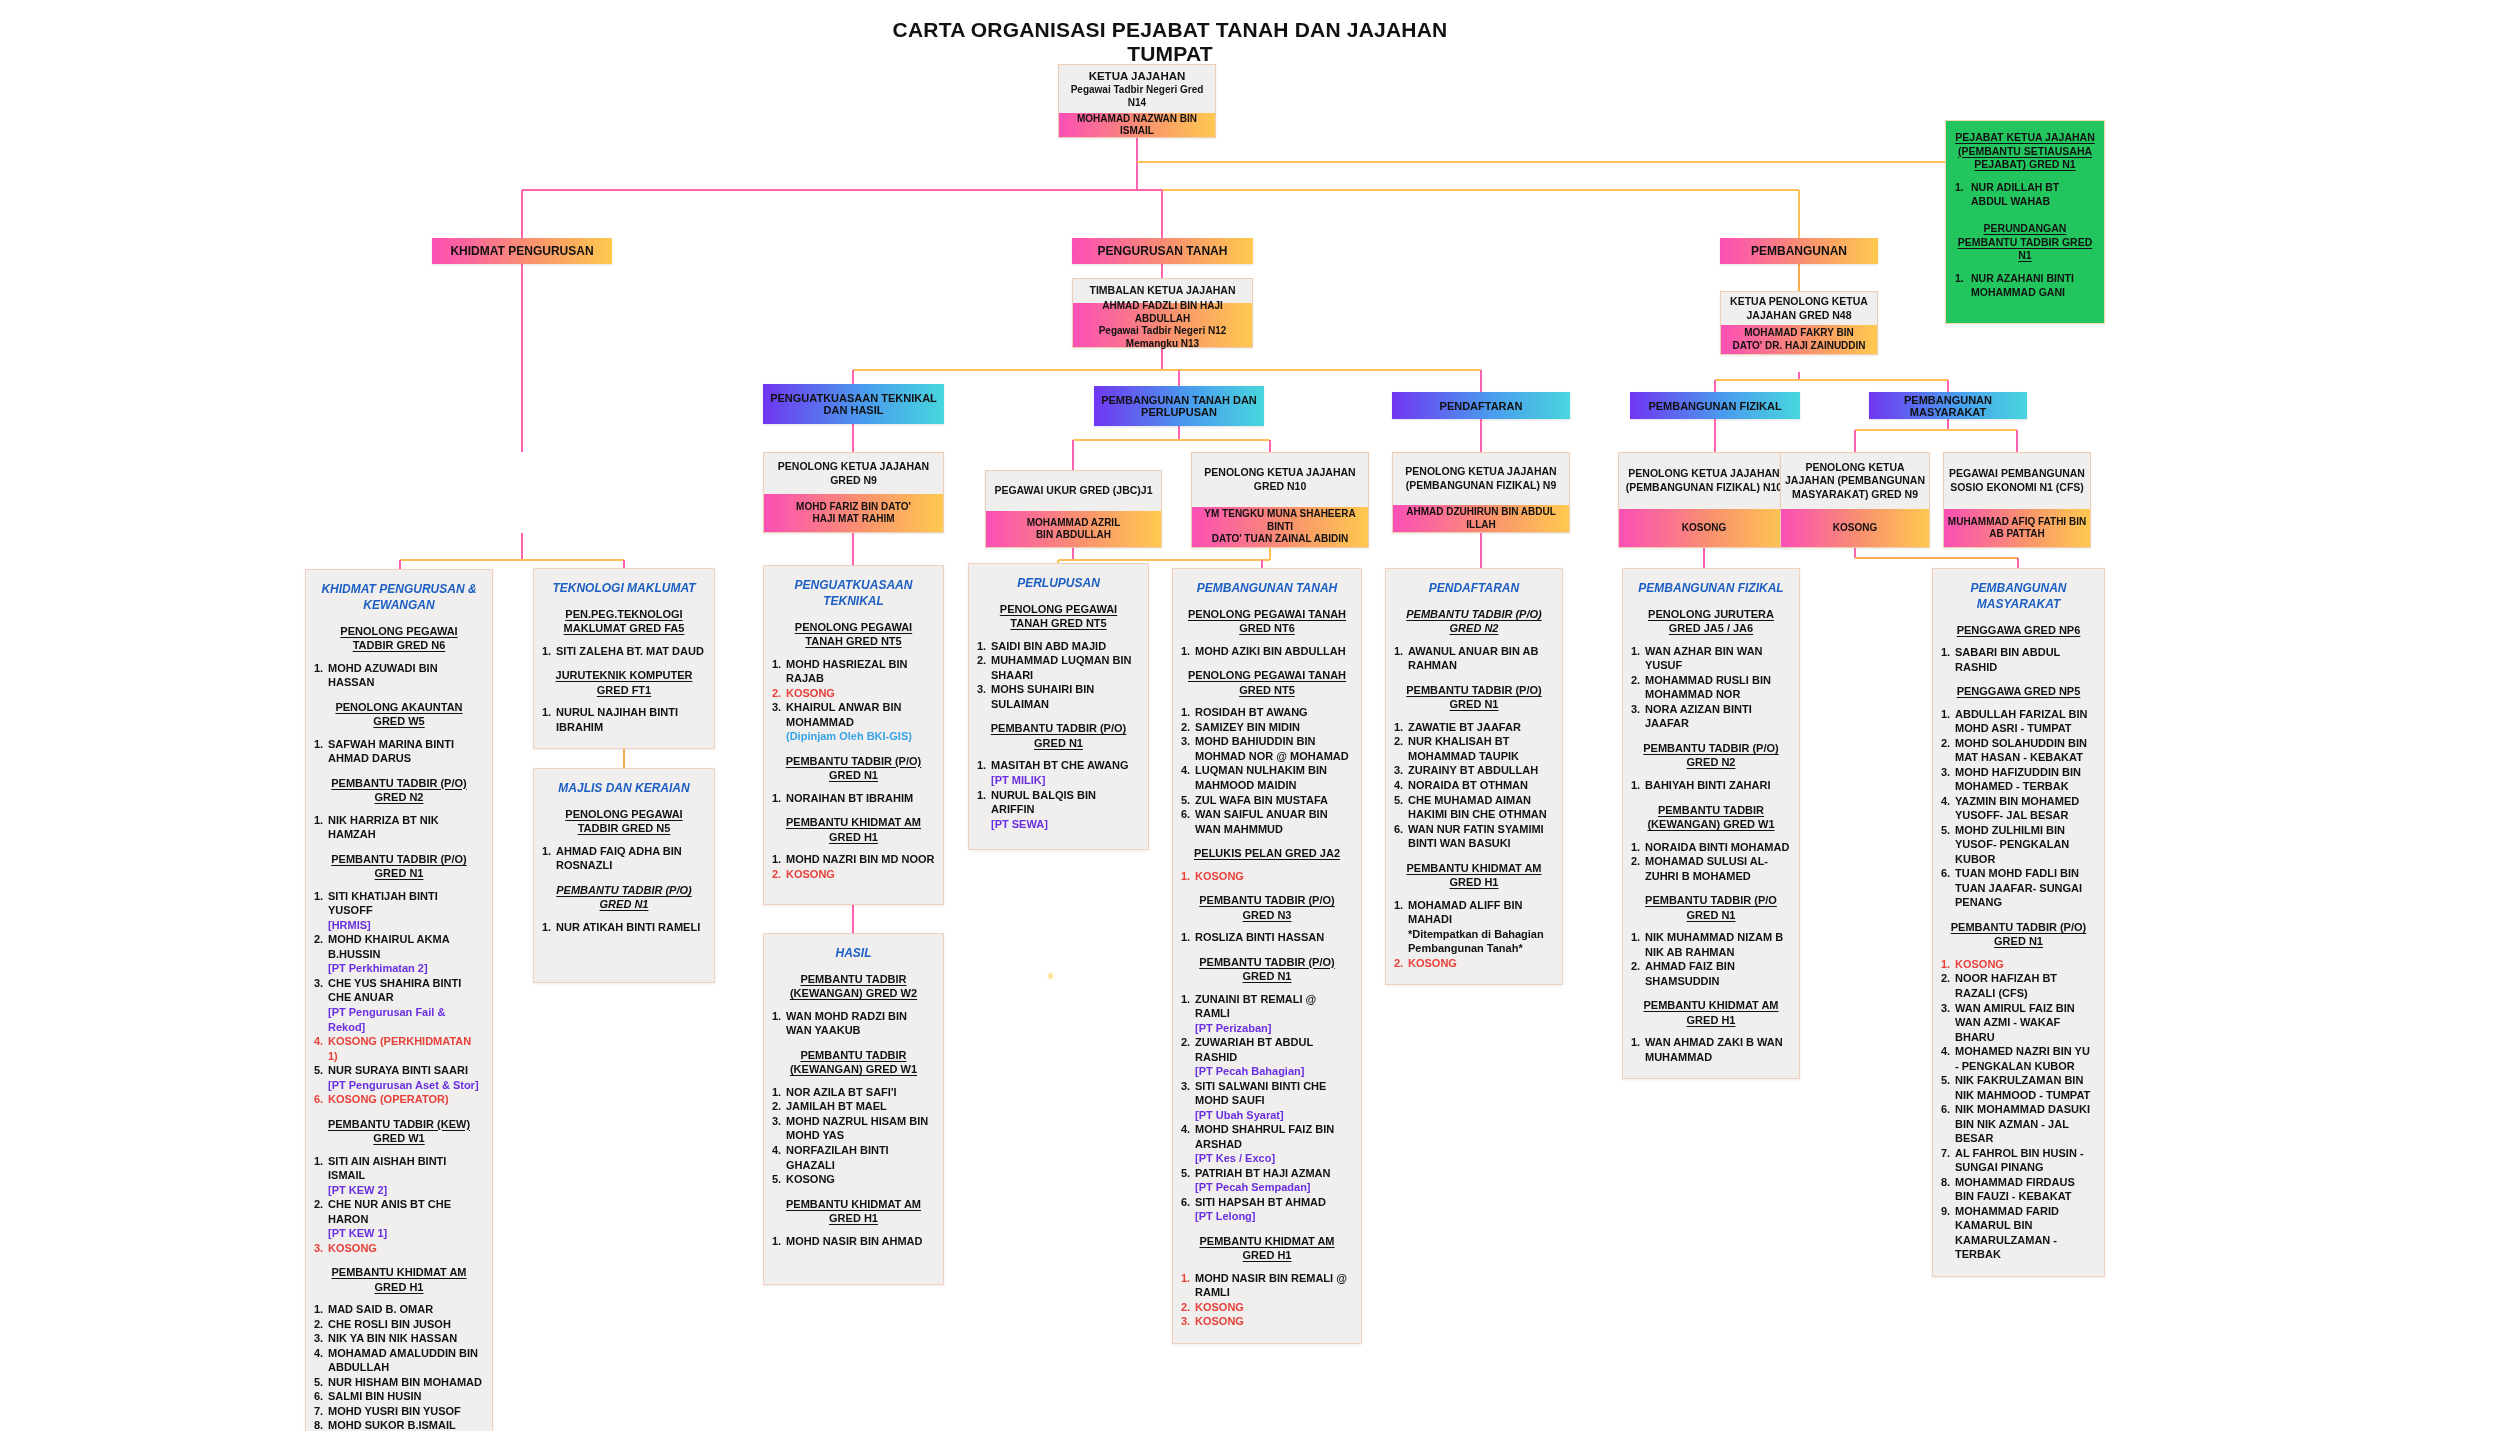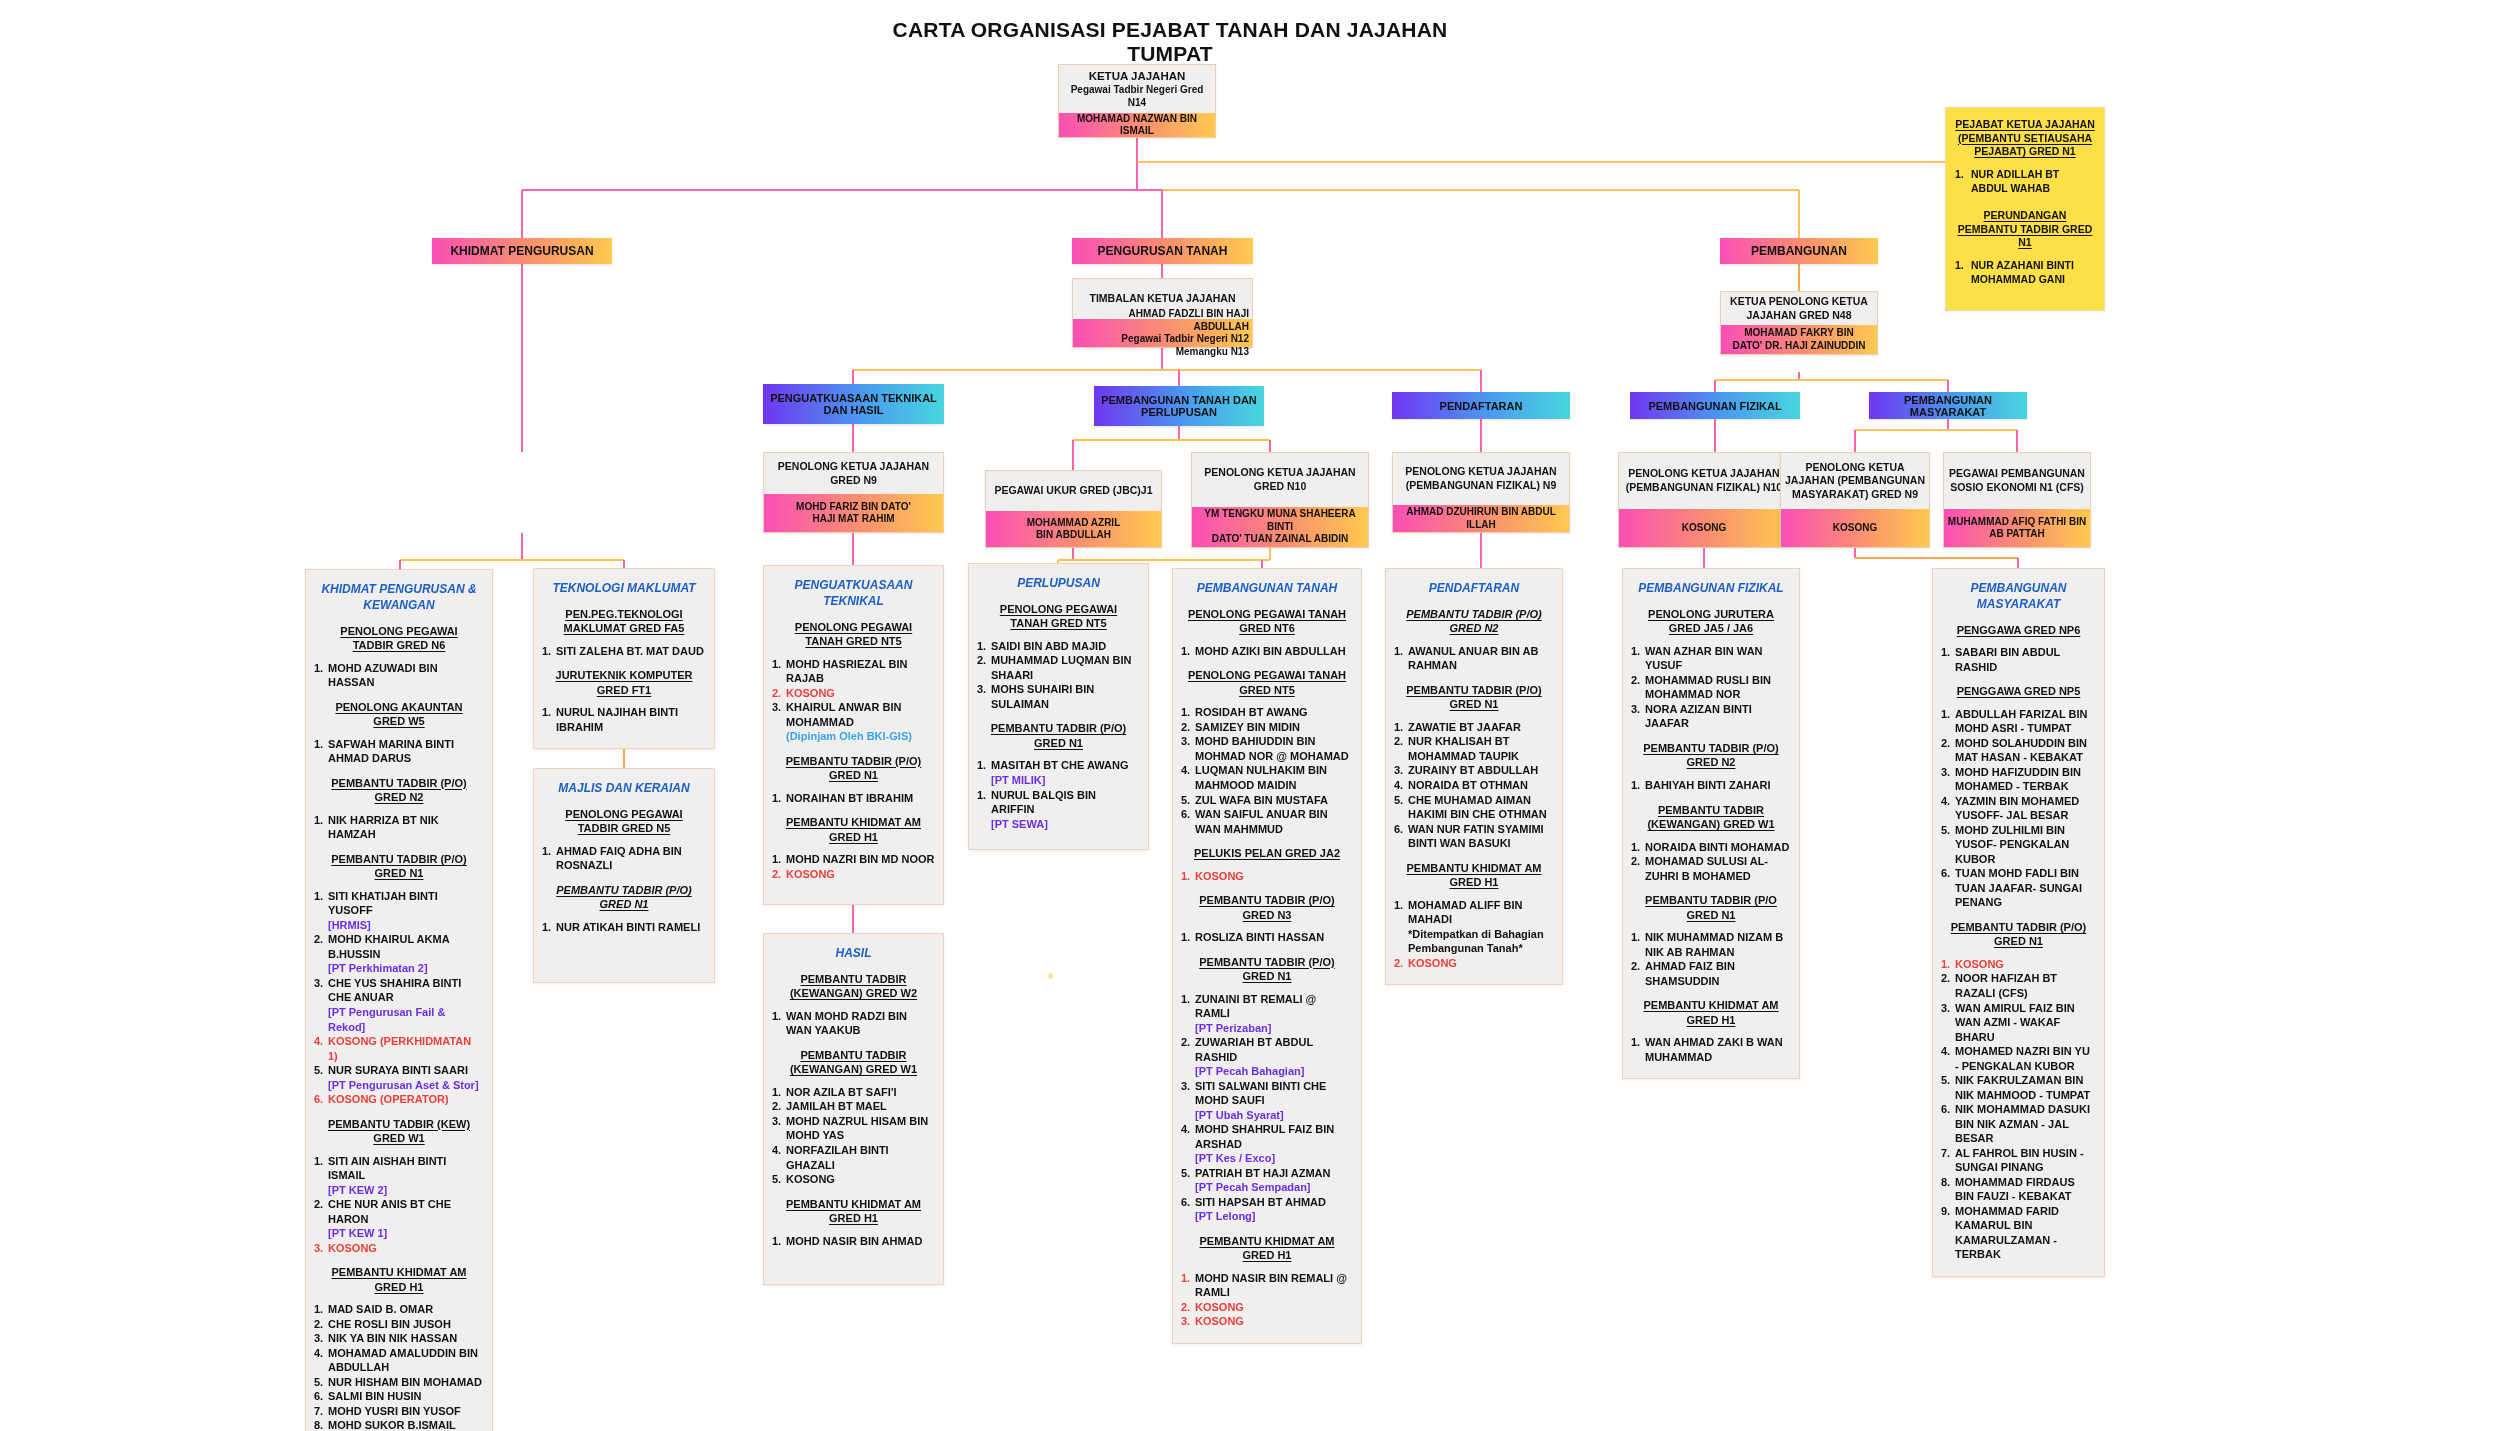--- a/index.html
+++ b/index.html
@@ -22,41 +22,41 @@
   .obox{position:absolute;z-index:2;display:flex;flex-direction:column;background:#f0efee;
         border:1px solid #efcdb2;box-sizing:border-box;box-shadow:0 1px 2px rgba(0,0,0,.08);}
   .ob-title{flex:1;display:flex;flex-direction:column;justify-content:center;align-items:center;
             text-align:center;font-weight:bold;font-size:10.5px;line-height:1.3;padding:3px 4px;}
   .ob-sub{font-size:10px;font-weight:bold;}
   .ob-name{display:flex;align-items:center;justify-content:center;text-align:center;
            font-weight:bold;font-size:10px;line-height:1.25;white-space:pre-line;padding:2px 3px;
            box-sizing:border-box;background:linear-gradient(90deg,#fb4fb6 0%,#f9926e 55%,#ffc94f 100%);}
   #ob-ketua{left:1058px;top:64px;width:158px;height:74px;}   #ob-ketua .ob-name{height:24px;}
   #ob-ketua .ob-main{font-size:11.5px;}
-  #ob-timbalan{left:1072px;top:278px;width:181px;height:70px;} #ob-timbalan .ob-name{height:28px;text-align:right;}
+  #ob-timbalan{left:1072px;top:278px;width:181px;height:70px;} #ob-timbalan .ob-name{height:44px;}
   #ob-ketua-penolong{left:1720px;top:291px;width:158px;height:64px;} #ob-ketua-penolong .ob-name{height:38px;}
   #ob-ketuapen{left:432px;top:452px;width:181px;height:81px;} #ob-ketuapen .ob-name{height:38px;}
   #ob-pkj9{left:763px;top:452px;width:181px;height:81px;} #ob-pkj9 .ob-name{height:38px;}
   #ob-ukur{left:985px;top:470px;width:177px;height:78px;} #ob-ukur .ob-name{height:36px;}
   #ob-pkj10{left:1191px;top:452px;width:178px;height:96px;} #ob-pkj10 .ob-name{height:40px;}
   #ob-dzuh{left:1392px;top:452px;width:178px;height:81px;} #ob-dzuh .ob-name{height:27px;}
   #ob-fiz10{left:1618px;top:452px;width:172px;height:96px;} #ob-fiz10 .ob-name{height:38px;}
   #ob-masy9{left:1780px;top:452px;width:150px;height:96px;} #ob-masy9 .ob-name{height:38px;}
   #ob-sosio{left:1943px;top:452px;width:148px;height:96px;} #ob-sosio .ob-name{height:38px;}
   #bar-khidmat{left:432px;top:238px;width:180px;height:26px;}
   #bar-ptanah{left:1072px;top:238px;width:181px;height:26px;}
   #bar-pemb{left:1720px;top:238px;width:158px;height:26px;}
   #hdr-ptdh{left:763px;top:384px;width:181px;height:40px;}
   #hdr-ptp{left:1094px;top:386px;width:170px;height:40px;}
   #hdr-pend{left:1392px;top:392px;width:178px;height:27px;}
   #hdr-fiz{left:1630px;top:392px;width:170px;height:27px;}
   #hdr-masy{left:1869px;top:392px;width:158px;height:27px;}
   
-  .pejabat{position:absolute;left:1945px;top:107px;width:160px;min-height:198px;z-index:2;
-           background:#fde047;border:1px solid #f5d9a8;box-sizing:border-box;padding:10px 7px;
+  .pejabat{position:absolute;left:1945px;top:120px;width:160px;min-height:198px;z-index:2;
+           background:#22c55e;border:1px solid #f5d9a8;box-sizing:border-box;padding:10px 7px;
            font-size:10.5px;font-weight:bold;line-height:1.3;box-shadow:0 1px 2px rgba(0,0,0,.08);}
   .pj-head{text-align:center;text-decoration:underline;text-underline-offset:2px;
            white-space:pre-line;margin-bottom:9px;font-size:10.5px;}
   .pj-m{display:flex;margin:0 0 14px 2px;}
   .pj-m .m-num{min-width:16px;}
   
   .detail-box{position:absolute;z-index:2;background:#f0efee;border:1px solid #f3cfc0;
               box-sizing:border-box;padding:10px 8px;font-size:11px;font-weight:bold;
               line-height:1.32;box-shadow:0 1px 3px rgba(0,0,0,.08);}
   .db-title{color:#1c5fc4;font-style:italic;font-size:12px;text-align:center;margin:2px 0 10px 0;}

